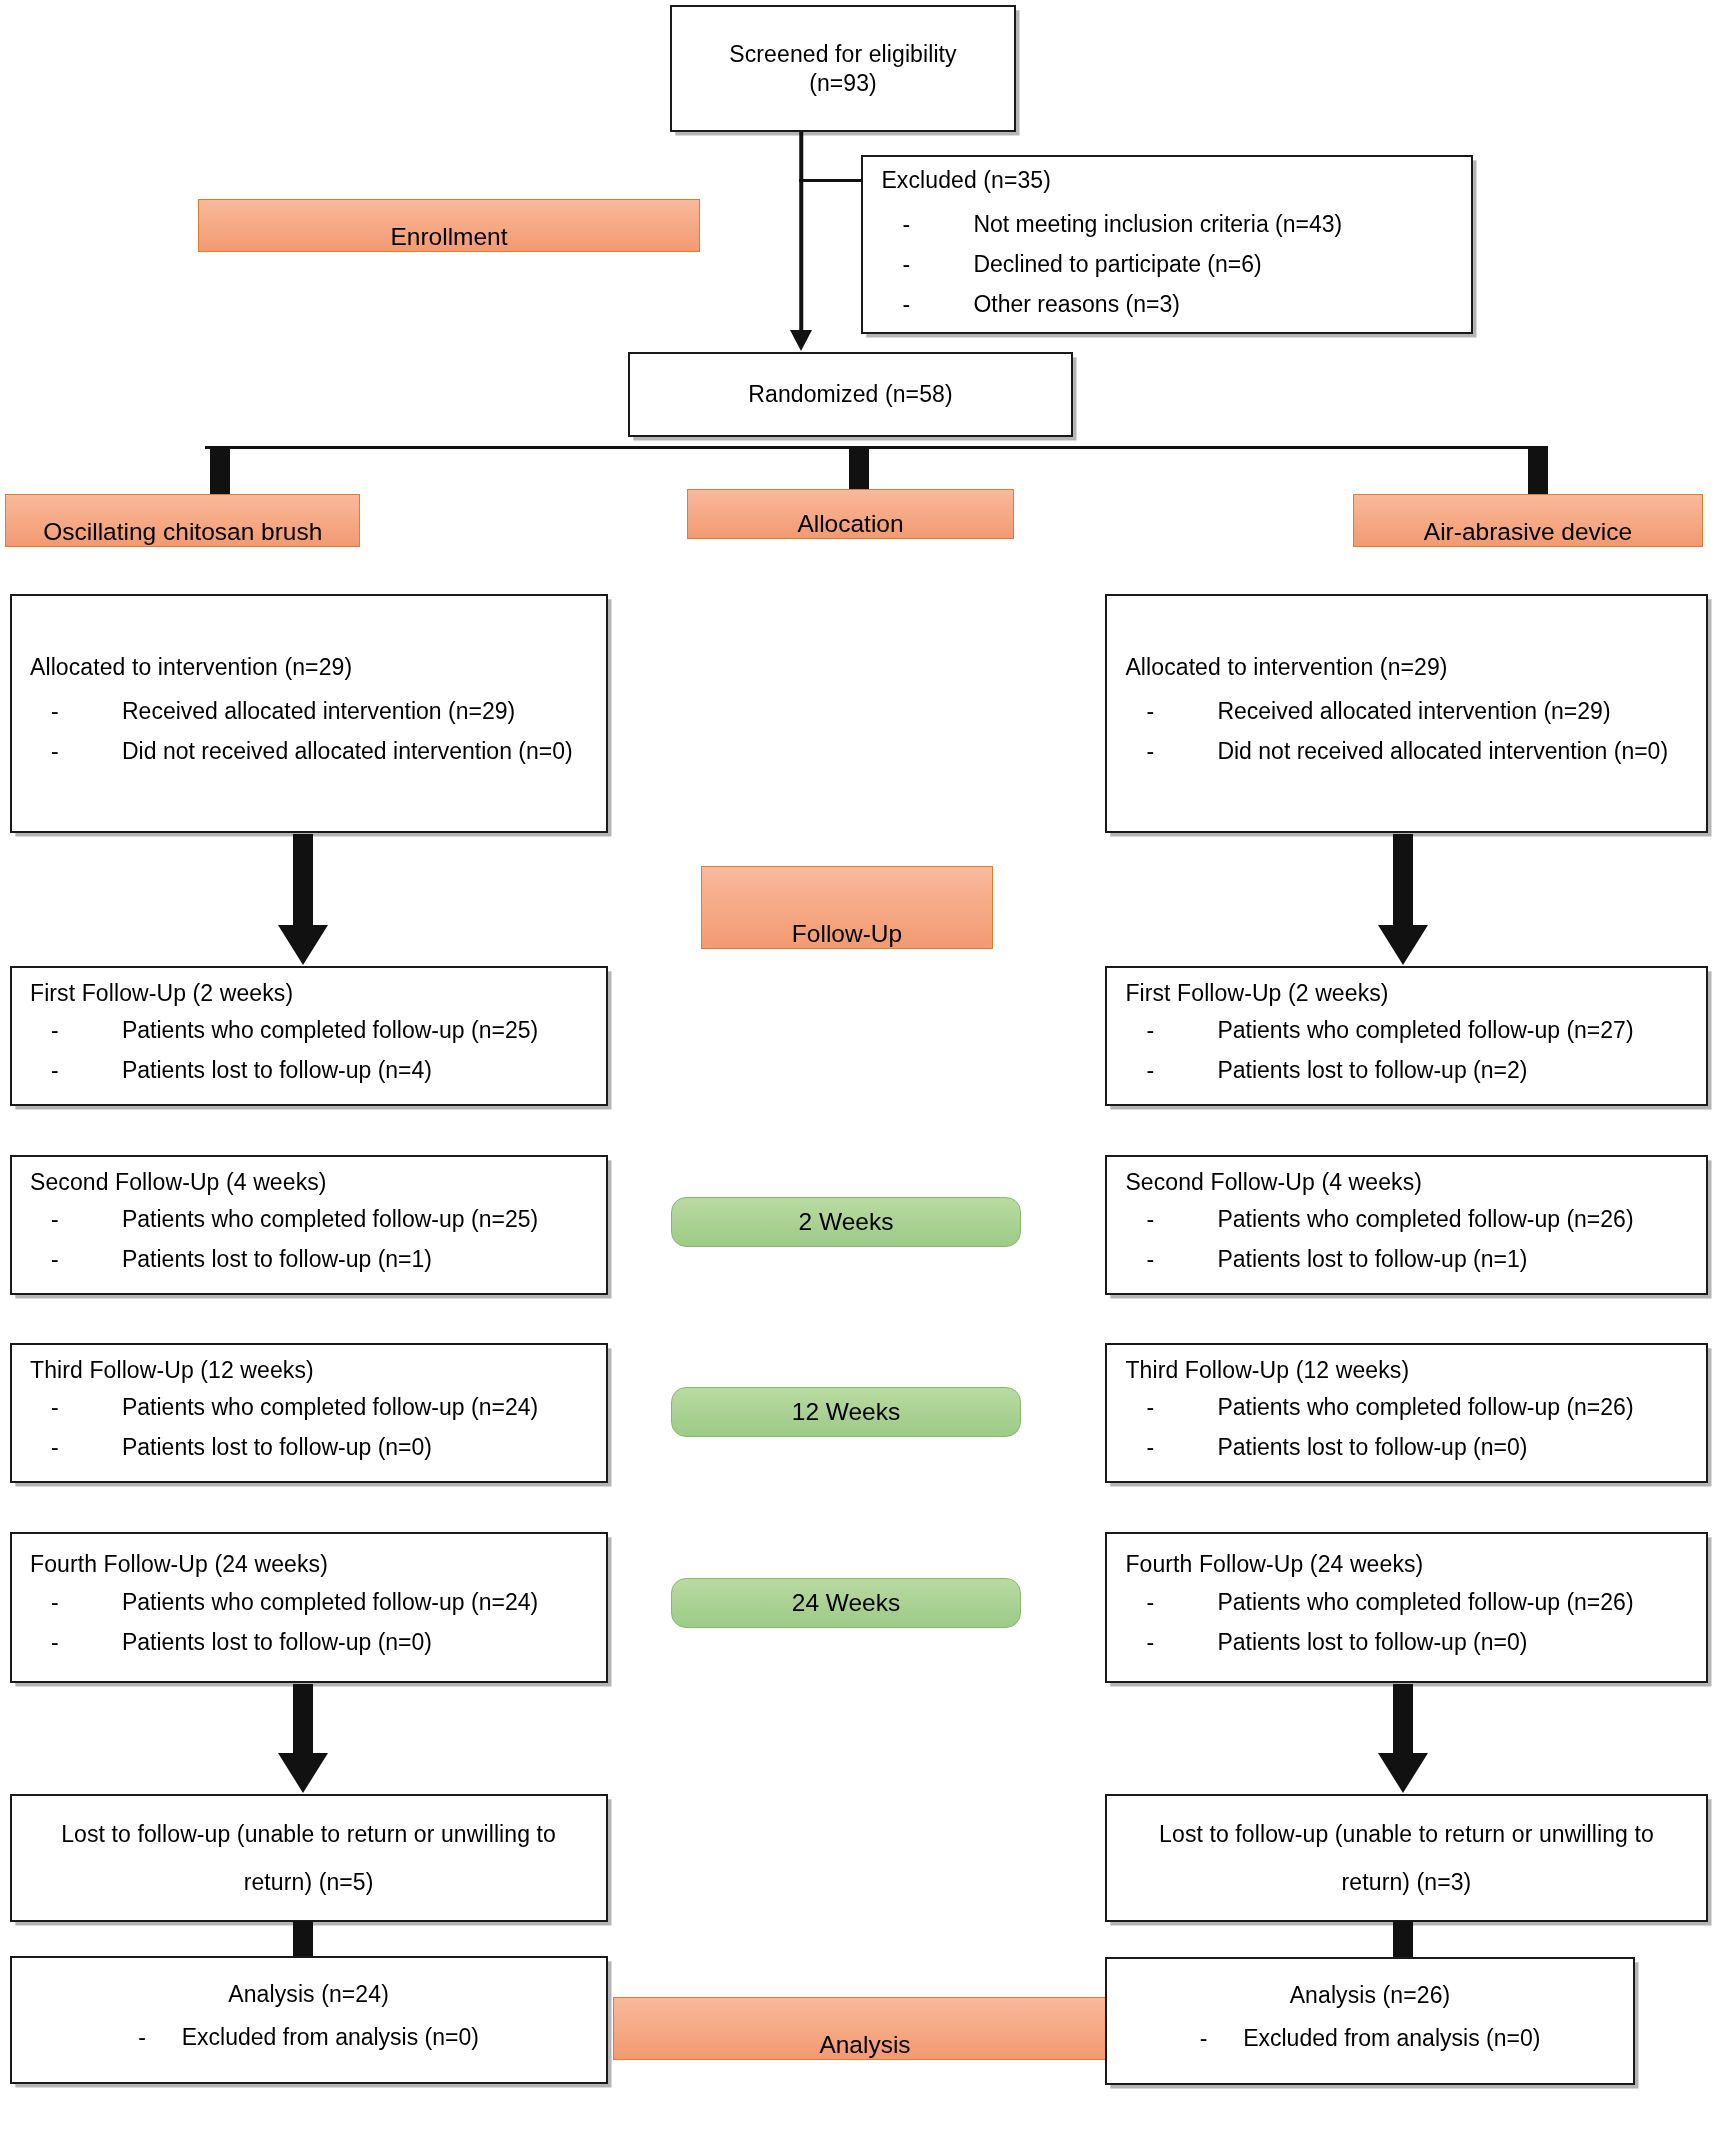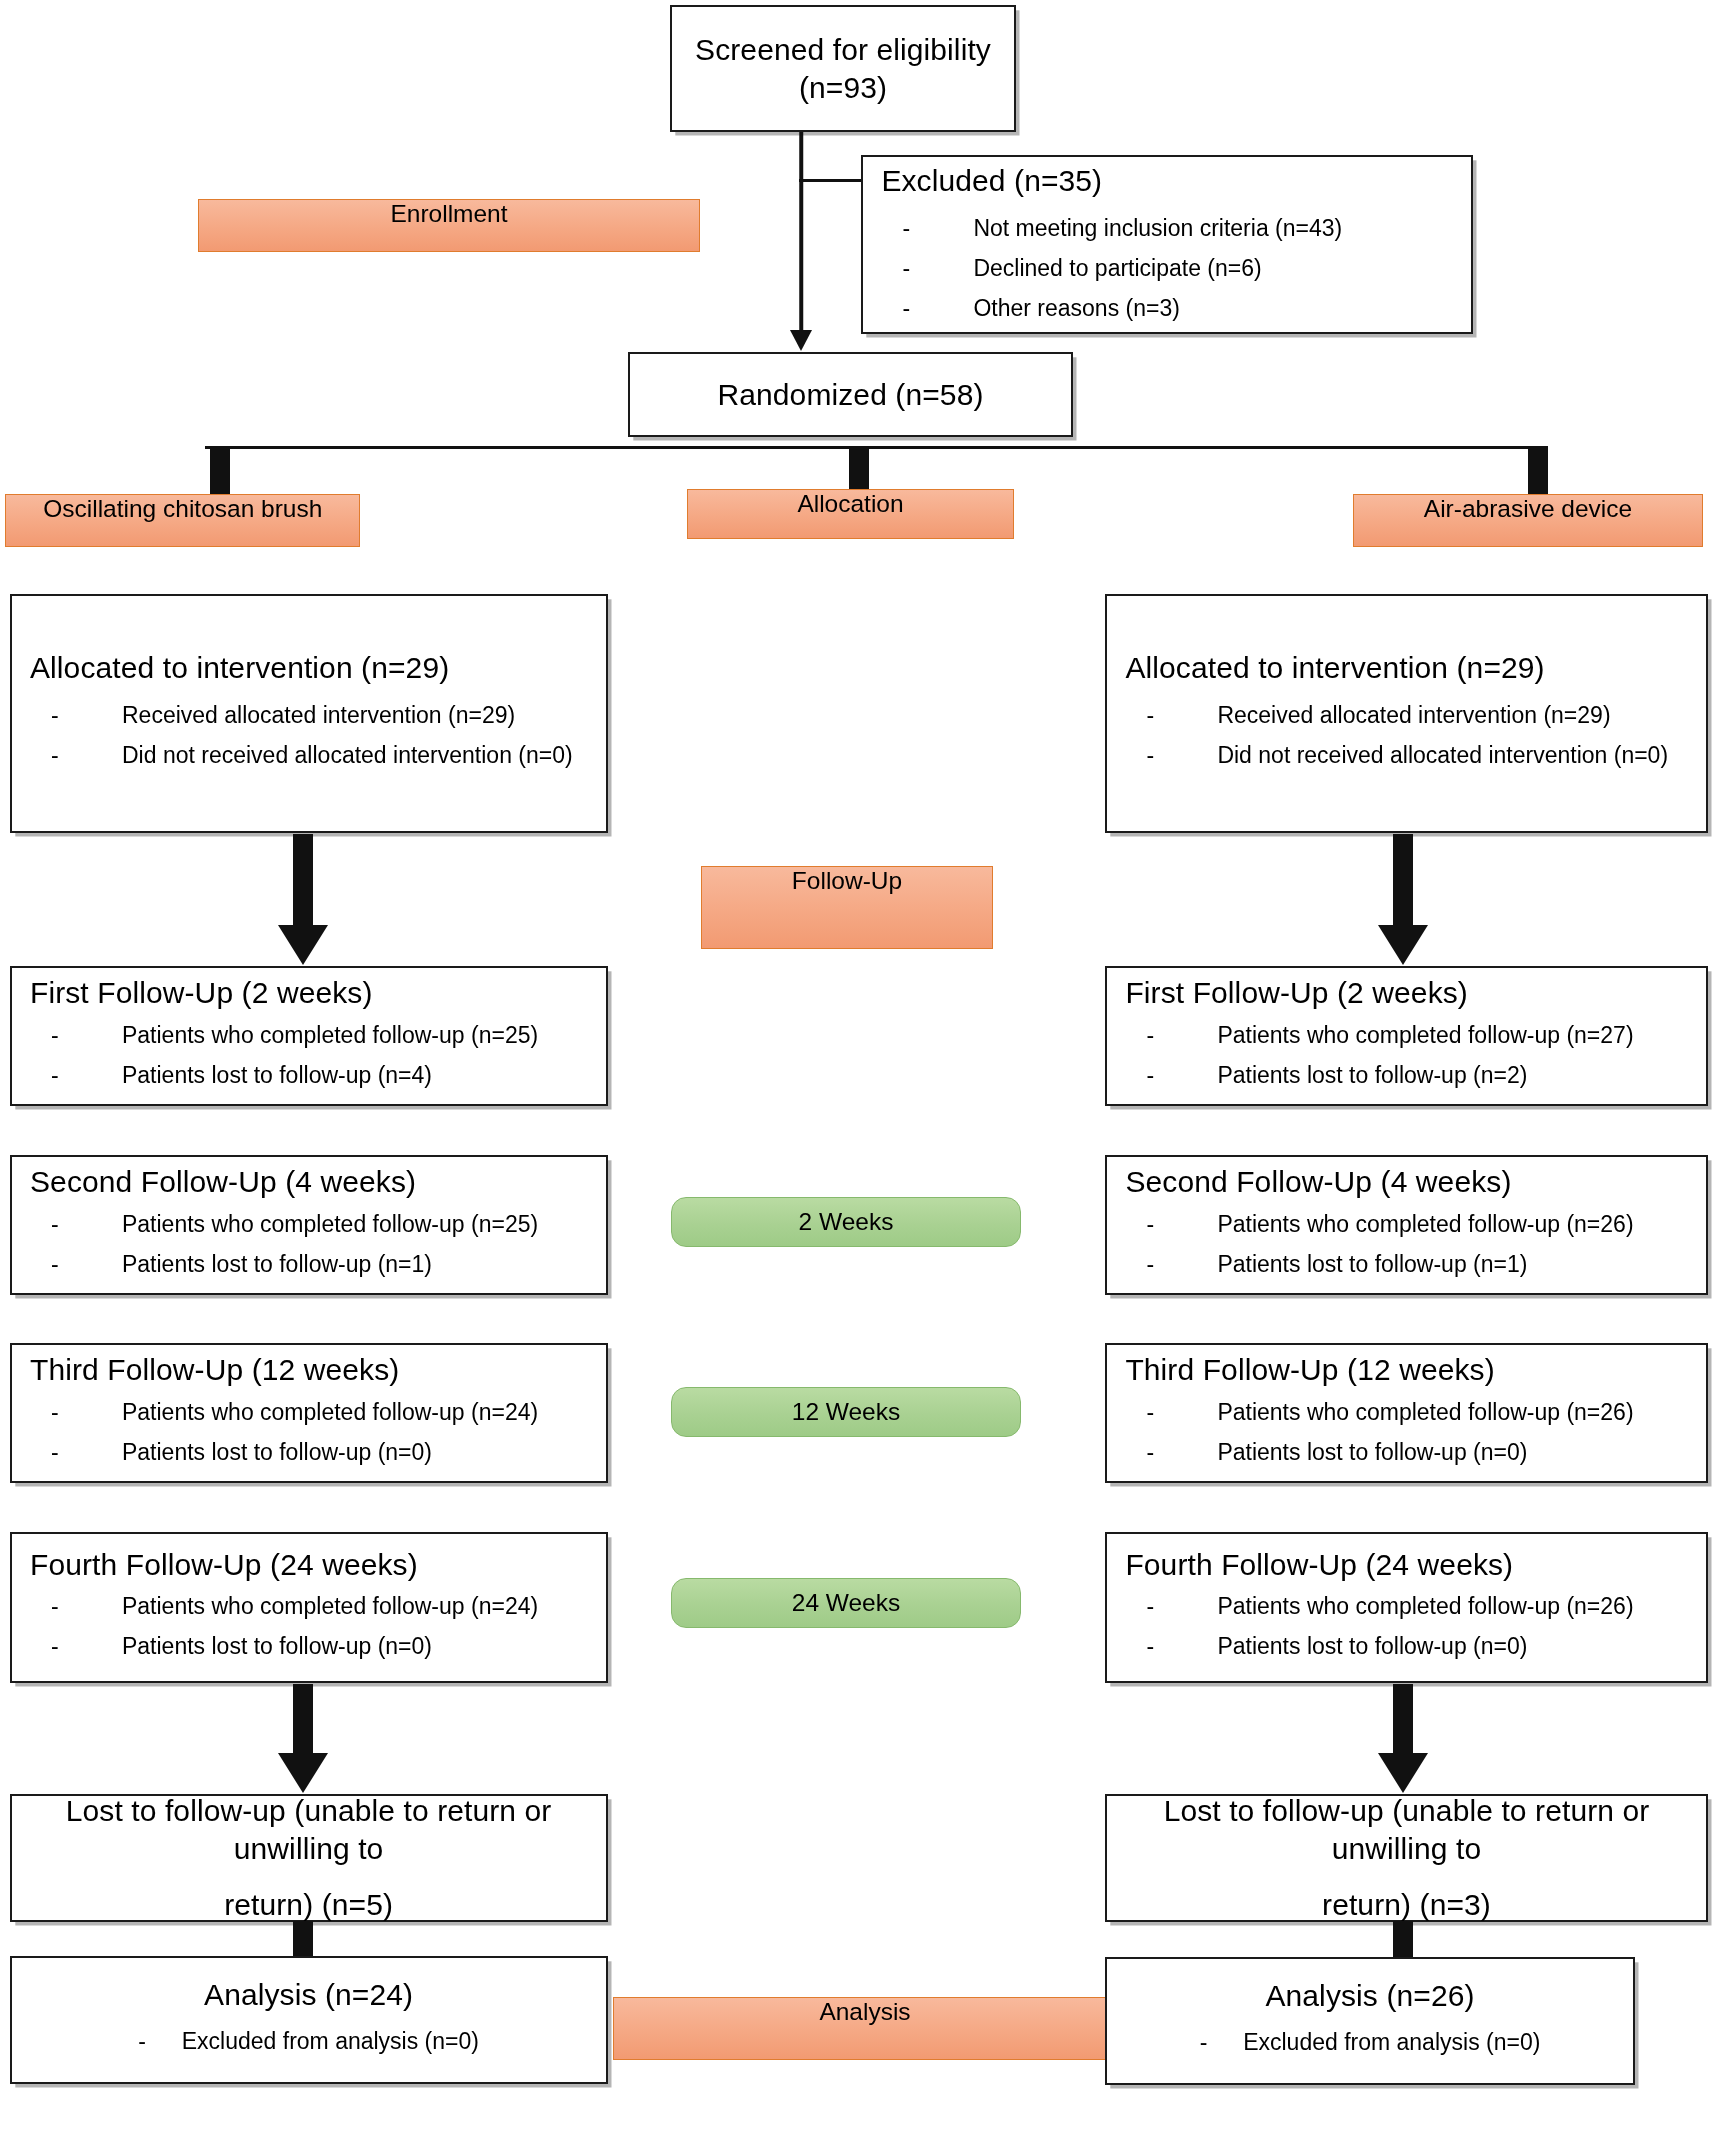--- a/index.html
+++ b/index.html
@@ -11,21 +11,21 @@
 
   
   .box{
     position:absolute;box-sizing:border-box;
     background:#ffffff;
     border:2.6px solid #1a1a1a;
     box-shadow:4.4px 4.4px 0 -0.9px rgba(120,120,120,0.55);
     display:flex;flex-direction:column;justify-content:center;
     padding:15px 18.4px;
   }
-  .box .title{font-size:30px;line-height:1.25;letter-spacing:0.1px;}
+  .box .title{font-size:23px;line-height:1.25;letter-spacing:0.1px;}
   .box.center{align-items:center;text-align:center;}
   .box.center .title{text-align:center;}
 
   
   ul.bullets{list-style:none;margin:11.4px 0 0 0;padding:0;}
   ul.bullets.tight{margin-top:6.1px;}
   ul.bullets li{
     position:relative;font-size:23px;line-height:1.55;
     padding-left:92px;margin-bottom:4.4px;
   }
@@ -33,21 +33,21 @@
     position:absolute;left:21px;top:0;width:17.5px;text-align:left;
   }
   ul.bullets.center-b li{padding-left:0;display:flex;justify-content:center;gap:26px;}
   ul.bullets.center-b li .dash{position:static;}
 
   
   .banner{
     position:absolute;box-sizing:border-box;
     background:linear-gradient(180deg,#f8b99c 0%,#f5a884 55%,#f29a72 100%);
     border:1.8px solid #e07c2e;
-    display:flex;align-items:flex-start;justify-content:center;
+    display:flex;align-items:flex-end;justify-content:center;
     font-size:24.5px;
   }
 
   
   .pill{
     position:absolute;box-sizing:border-box;
     background:linear-gradient(180deg,#b9dba2 0%,#a9d192 55%,#9ecb87 100%);
     border:1.8px solid #86b96d;
     border-radius:15px;
     display:flex;align-items:center;justify-content:center;

